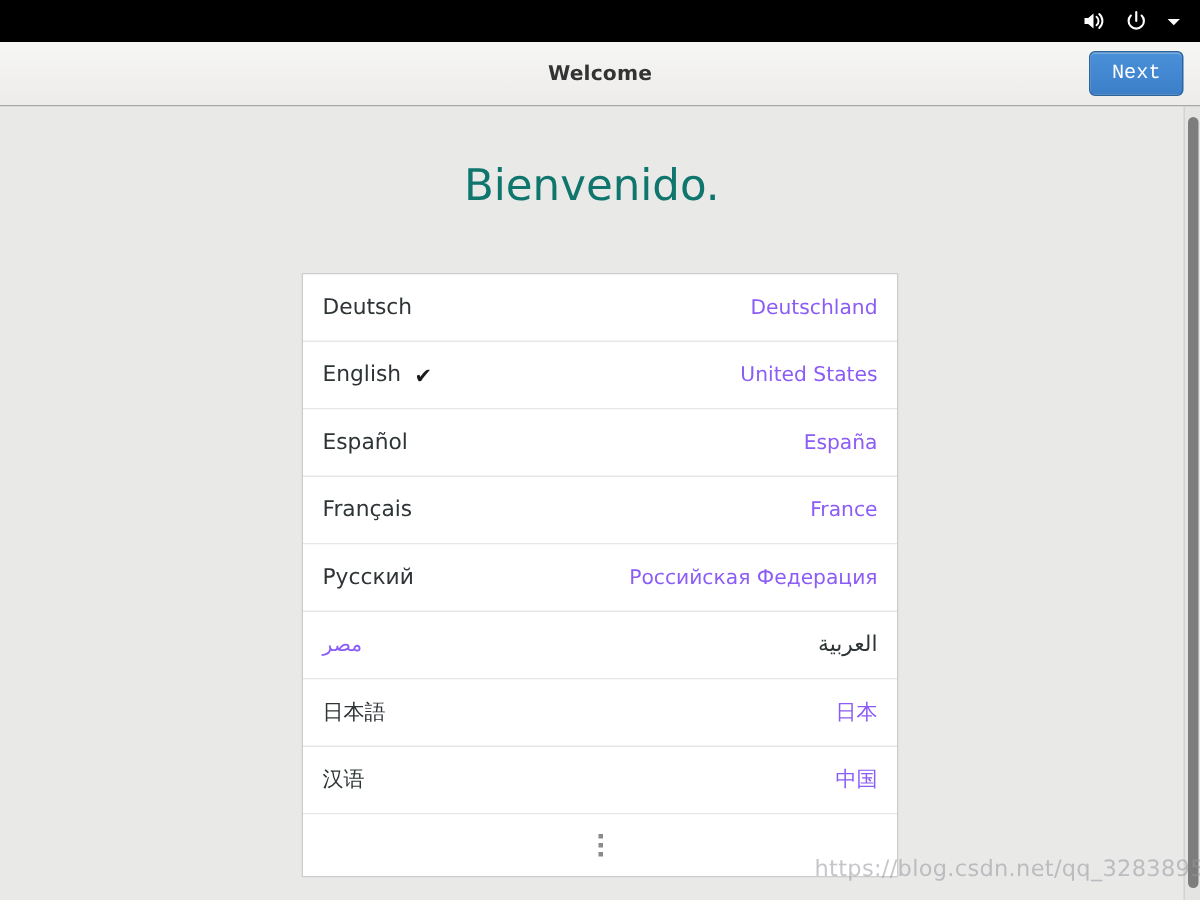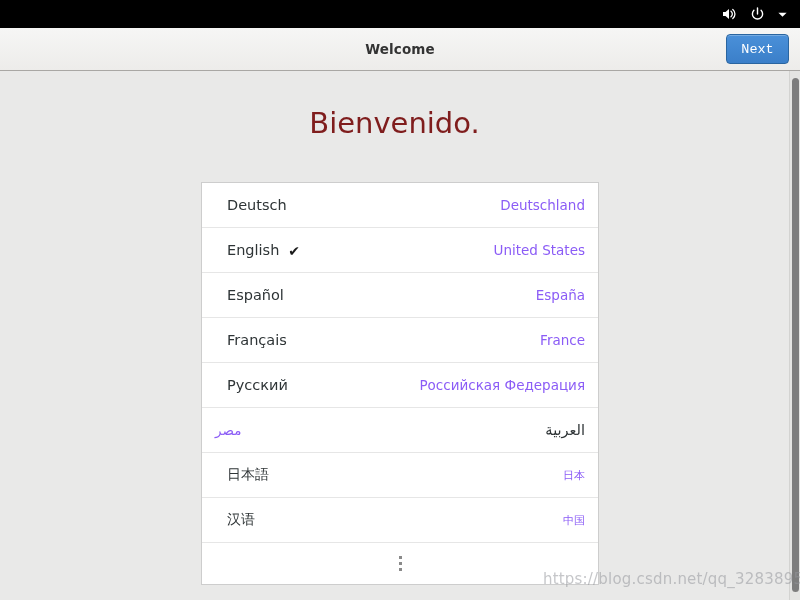--- a/index.html
+++ b/index.html
@@ -99,21 +99,21 @@
     background: #e9e9e8;
   }
 
   #page-title {
     position: absolute;
     top: 35px;
     left: 0;
     width: 789px;
     text-align: center;
     font-size: 29px;
-    color: #7f1d1d;
+    color: #0f766e;
     font-weight: normal;
   }
 
   
   #language-list {
     position: absolute;
     left: 201px;
     top: 111px;
     width: 398px;
     background: #ffffff;
@@ -131,38 +131,37 @@
     background: #ffffff;
     cursor: pointer;
   }
   .lang-left {
     display: flex;
     align-items: flex-end;
     gap: 9px;
     font-size: 14.5px;
     color: #2e3436;
     white-space: nowrap;
-    margin-left: 12px;
   }
   .lang-check {
     font-size: 14px;
     color: #1a1a1a;
     font-weight: bold;
     line-height: 1;
   }
   .lang-country {
     font-size: 13.5px;
     color: #8b5cf6;
     white-space: nowrap;
   }
   .lang-row.rtl {
     direction: rtl;
   }
   .lang-row.cjk .lang-left { font-size: 14px; }
-  .lang-row.cjk .lang-country { font-size: 11px; }
+  .lang-row.cjk .lang-country { font-size: 14px; }
 
   #more-row {
     height: 41px;
     display: flex;
     align-items: center;
     justify-content: center;
     background: #ffffff;
     border-bottom: none;
     cursor: pointer;
   }

